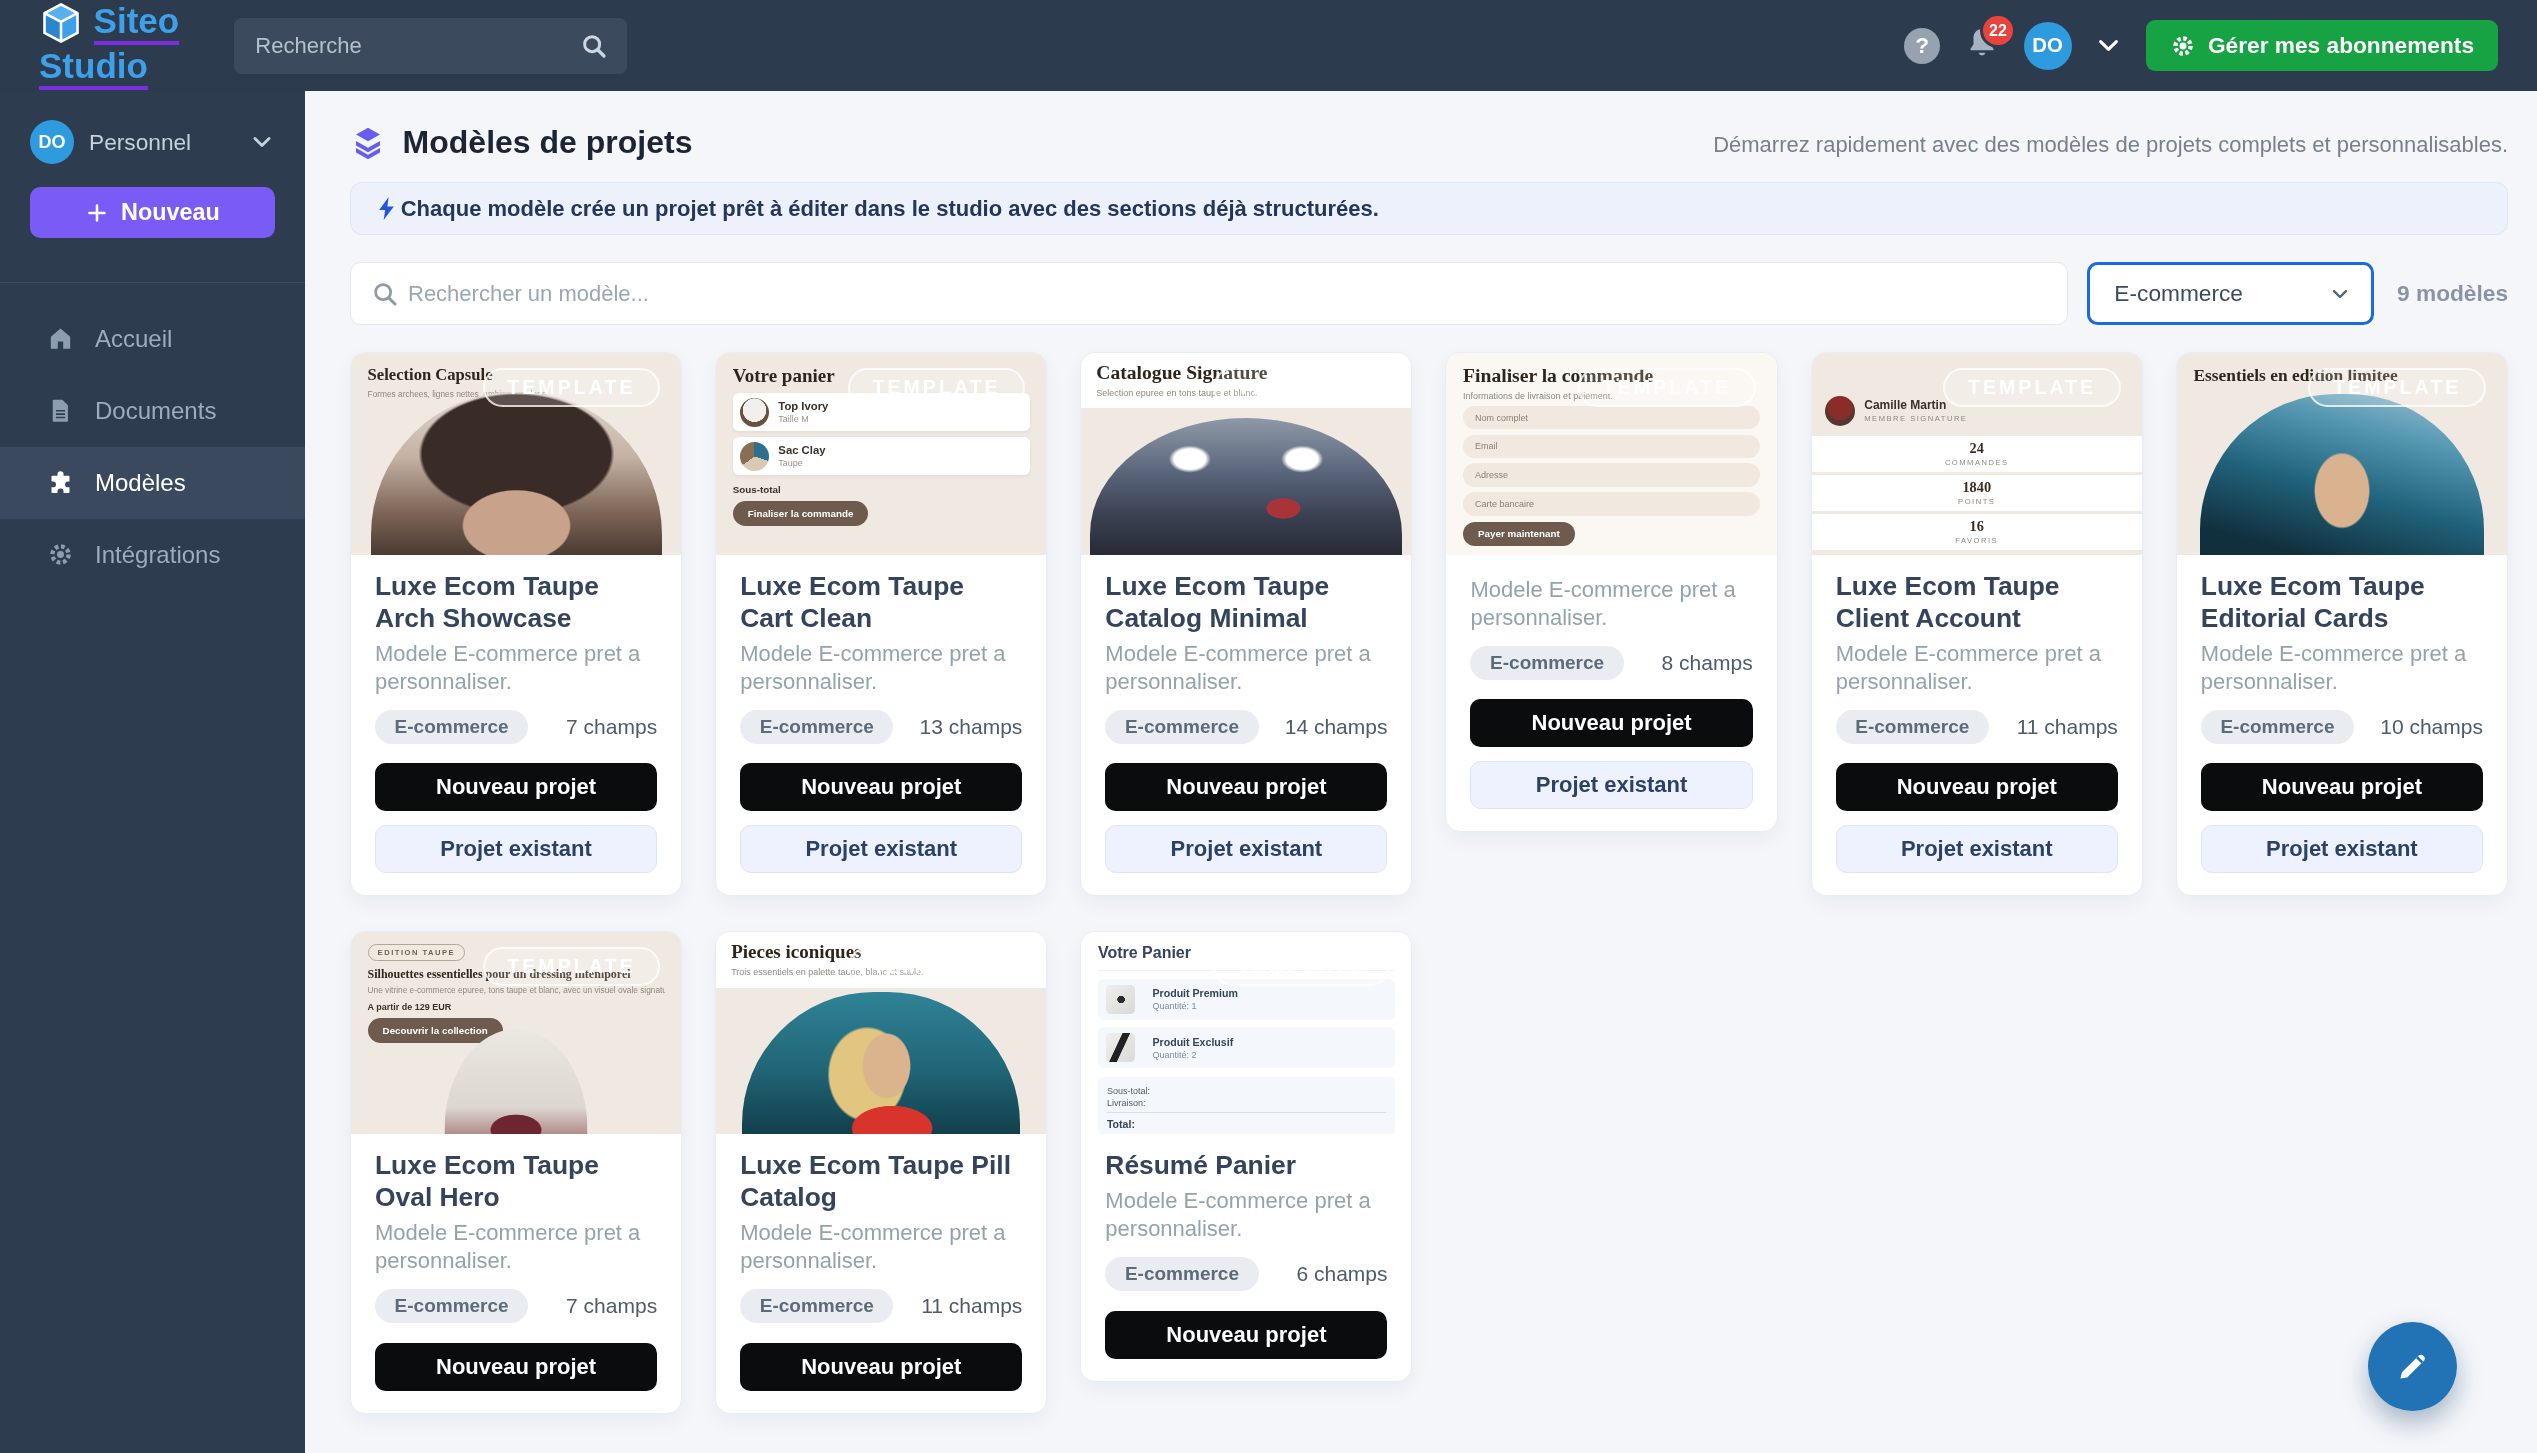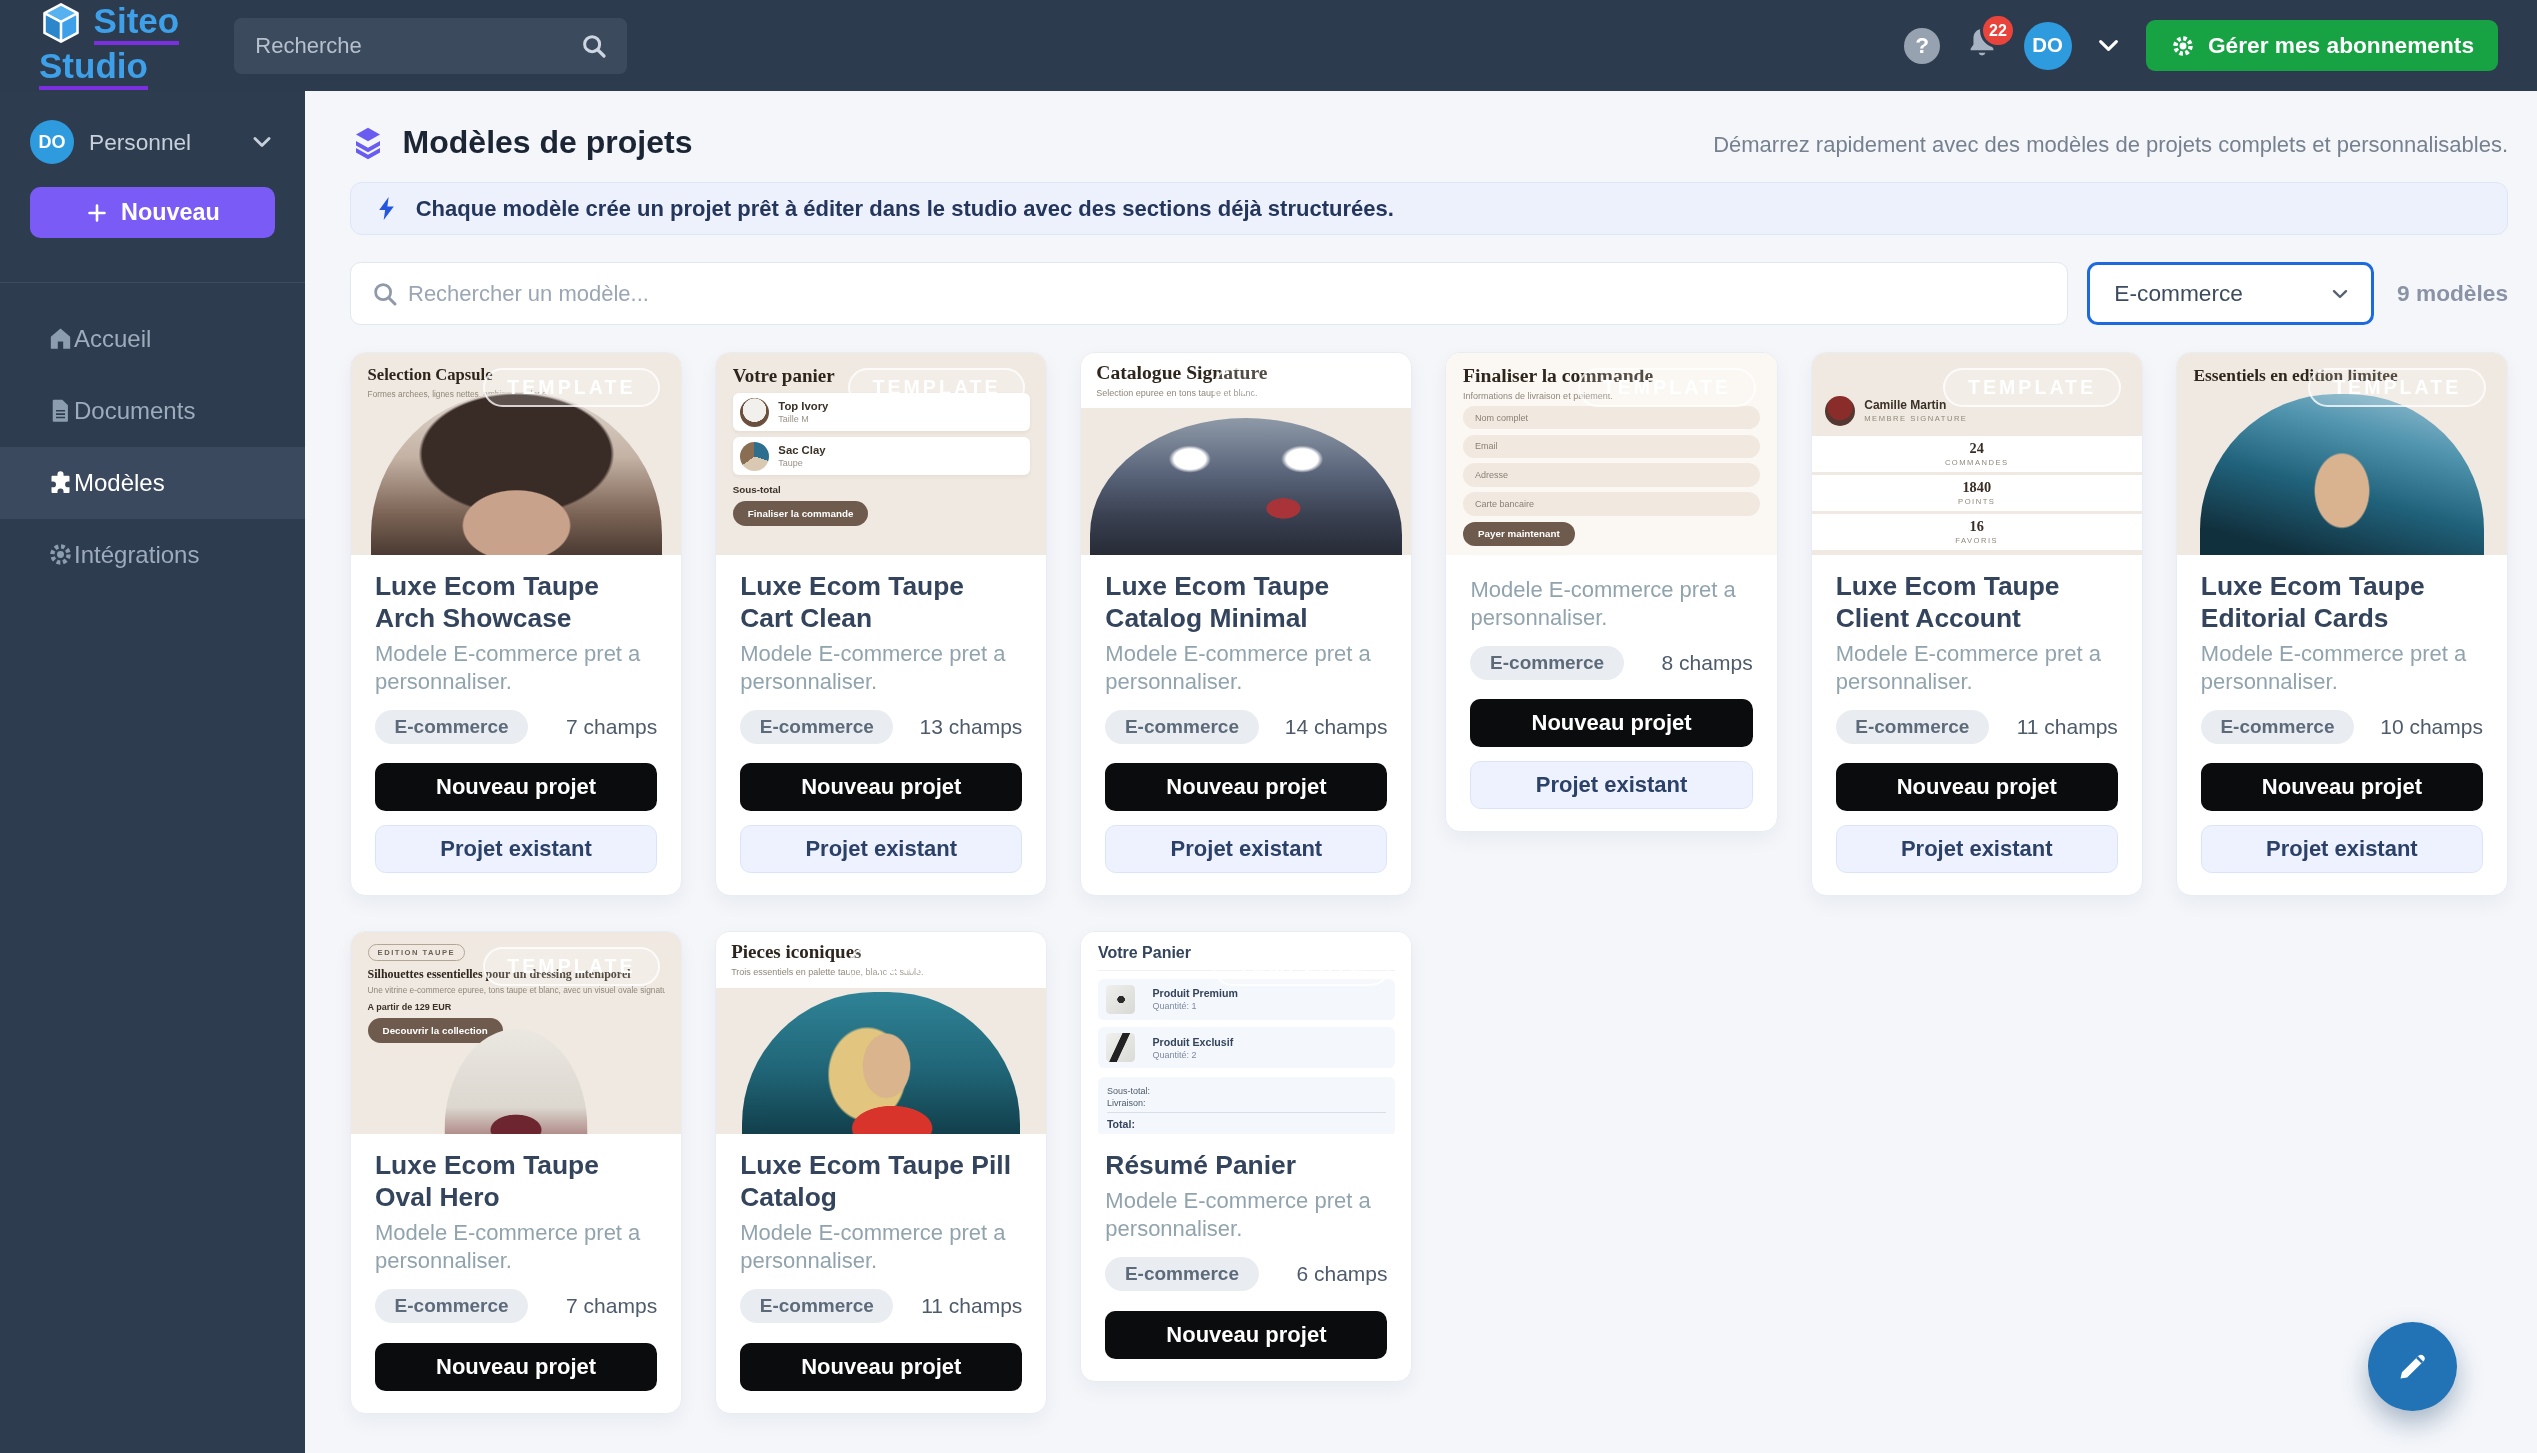--- a/index.html
+++ b/index.html
@@ -45,37 +45,37 @@
   .ws-avatar { width:44px; height:44px; border-radius:50%; background:#2f9bdf; color:#fff;
              font-size:18px; font-weight:800; display:flex; align-items:center; justify-content:center; }
   .ws-name { color:#c7d0db; font-size:22.7px; }
   .ws-chev { margin-left:auto; width:26px; height:26px; }
   .btn-new { display:flex; align-items:center; justify-content:center; gap:12px;
              margin:21px 30px 0; width:calc(100% - 60px); height:51px; border:none; border-radius:10.6px;
              background:#7a5bf5; color:#fff; font-size:23.4px; font-weight:600; cursor:pointer;
              font-family:"Liberation Sans",sans-serif; }
   .side-div { margin-top:44px; border-top:1.5px solid rgba(255,255,255,.08); }
   .nav { margin-top:19.6px; }
-  .nav-item { display:flex; align-items:center; height:72px; padding:0 47px;
+  .nav-item { display:flex; align-items:center; gap:21px; height:72px; padding:0 47px;
               color:#9dabbc; font-size:24px; cursor:pointer; }
   .nav-item svg { width:27px; height:27px; fill:#8d9db0; flex:0 0 auto; }
   .nav-item.active { background:#3a495d; color:#fff; }
   .nav-item.active svg { fill:#ffffff; }
 
   
   .main { position:absolute; left:305px; top:91px; right:0; bottom:0; background:#f4f6fa;
           padding:33px 29px 0 45px; overflow:hidden; }
   .page-head { display:flex; align-items:flex-end; justify-content:space-between; }
   .ph-left { display:flex; align-items:center; gap:16.6px; }
   .ph-left svg { width:36px; height:36px; }
   .page-title { font-size:32px; font-weight:800; color:#1b2533; }
   .page-sub { color:#76818f; font-size:22px; padding-bottom:3px; }
 
   .banner { margin-top:21px; background:#ecf1fc; border:1.5px solid #dde6f8; border-radius:12px;
-            height:53px; display:flex; align-items:center; gap:15px; padding:0 22.7px; }
+            height:53px; display:flex; align-items:center; padding:0 22.7px; }
   .banner + .banner { margin-top:33px; }
   .banner svg { width:27px; height:27px; flex:0 0 auto; }
   .banner span { color:#24365c; font-size:22px; font-weight:600; }
 
   .filter-row { margin-top:27px; display:flex; align-items:center; }
   .search-model { flex:1; position:relative; }
   .search-model input { width:100%; height:63px; background:#fff; border:0.8px solid #e1e7ef;
             border-radius:10.6px; font-size:22px; color:#42505f; padding:0 22.7px 0 57px; outline:none;
             font-family:"Liberation Sans",sans-serif; }
   .search-model input::placeholder { color:#9aa6b4; }

